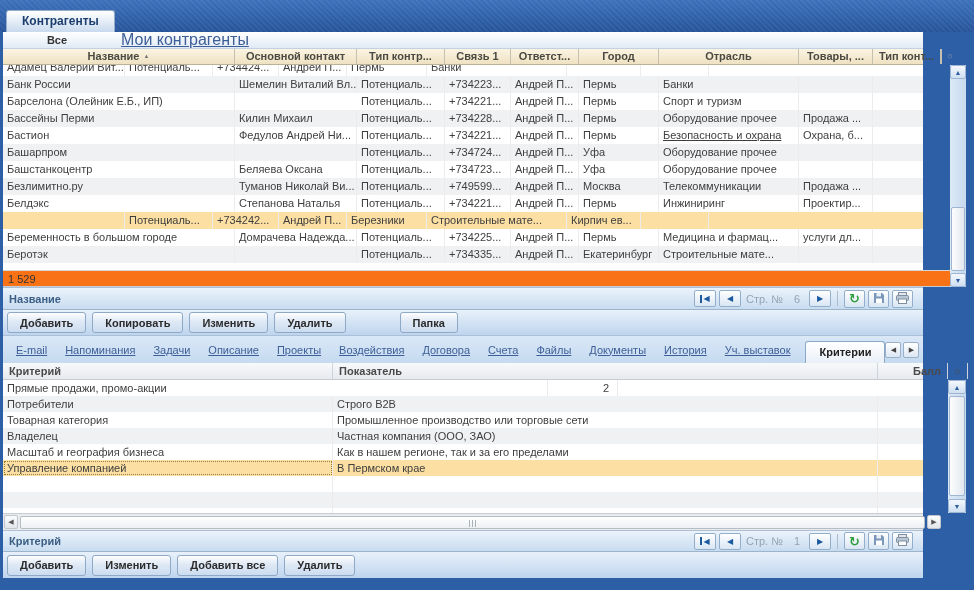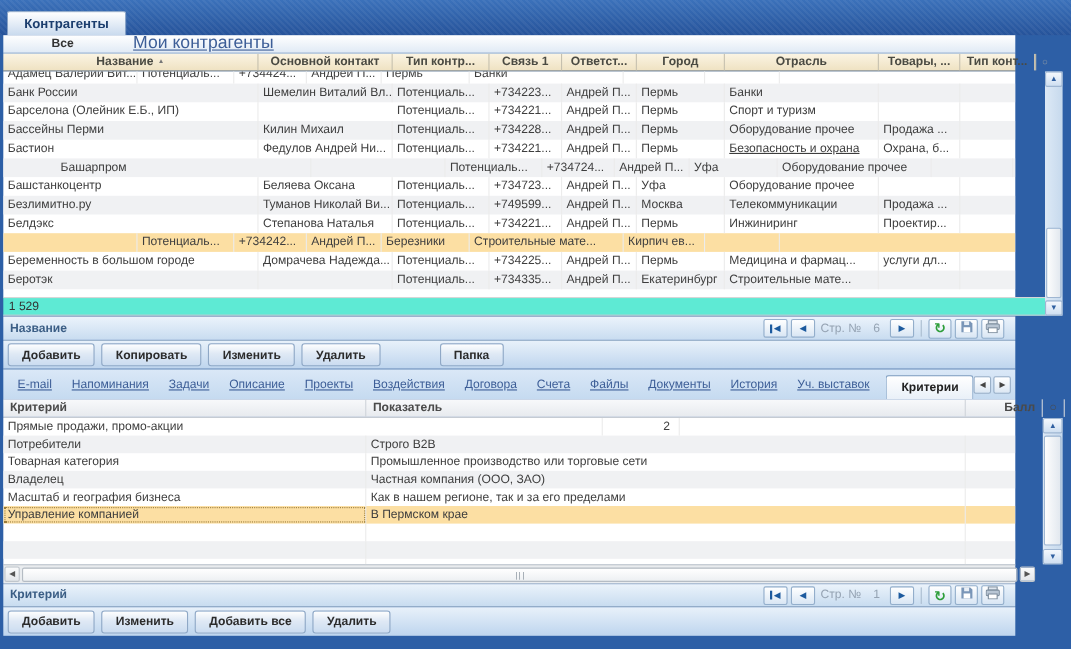--- a/index.html
+++ b/index.html
@@ -26,21 +26,21 @@
 .colpickcell{flex:0 0 16px;border-right:none;color:#8a96a4;font-size:9px;font-weight:normal}
 #ubody{top:65px;height:205px;background:#fff;overflow:hidden}
 #ubody .trow:first-child{margin-top:-6px}
 .trow{display:flex;height:17px;line-height:17px;cursor:default}
 .trow.alt{background:#f0f1f3}
 .trow.sel{background:var(--selection,#fcdfa3)}
 .tcell{flex:0 0 auto;font-size:11px;color:#3e3e3e;padding:0 4px;border-right:1px solid #ececec;
   overflow:hidden;white-space:nowrap}
 .tcell.fill{flex:1 1 auto;border-right:none}
 .tcell.num{text-align:right;padding-right:8px}
-#usummary{top:270px;height:17px;width:947px;background:#5eead4;border-top:1px solid #d6d6d6;border-bottom:1px solid #c3cbd4;
+#usummary{top:270px;height:17px;width:947px;background:#f97316;border-top:1px solid #d6d6d6;border-bottom:1px solid #c3cbd4;
   font-size:11px;color:#333;line-height:16px;padding-left:5px}
 
 .vscroll{position:absolute;display:flex;flex-direction:column;background:linear-gradient(90deg,#dde9f6,#c6d9ed)}
 #uvscroll{left:950px;top:65px;width:16px;height:222px}
 #lvscroll{left:948px;top:380px;width:18px;height:133px}
 .sbtn{flex:0 0 14px;display:flex;align-items:center;justify-content:center;font-size:7px;color:#2f5fa0;
   background:linear-gradient(#f4f8fd,#cfdff1);border:1px solid #9fb6d2;border-radius:2px;cursor:pointer}
 .strack{flex:1 1 auto;position:relative}
 .sthumb{position:absolute;left:1px;right:1px;background:linear-gradient(90deg,#fdfdfd,#e2e8ef);
   border:1px solid #9fb6d2;border-radius:2px;cursor:pointer}
@@ -179,21 +179,21 @@
         <div class="tcell" style="width: 88px;">Потенциаль...</div>
         <div class="tcell" style="width: 66px;">+734221...</div>
         <div class="tcell" style="width: 68px;">Андрей П...</div>
         <div class="tcell" style="width: 80px;">Пермь</div>
         <div class="tcell" style="width: 140px; text-decoration: underline;">Безопасность и охрана</div>
         <div class="tcell" style="width: 74px;">Охрана, б...</div>
         <div class="tcell" style="width: 68px;"></div>
         <div class="tcell fill"></div>
       </div>
       <div class="trow alt">
-        <div class="tcell" style="width: 232px; margin-left: 48px;">Башарпром</div>
+        <div class="tcell" style="width: 232px;">Башарпром</div>
         <div class="tcell" style="width: 122px;"></div>
         <div class="tcell" style="width: 88px;">Потенциаль...</div>
         <div class="tcell" style="width: 66px;">+734724...</div>
         <div class="tcell" style="width: 68px;">Андрей П...</div>
         <div class="tcell" style="width: 80px;">Уфа</div>
         <div class="tcell" style="width: 140px;">Оборудование прочее</div>
         <div class="tcell" style="width: 74px;"></div>
         <div class="tcell" style="width: 68px;"></div>
         <div class="tcell fill"></div>
       </div>

